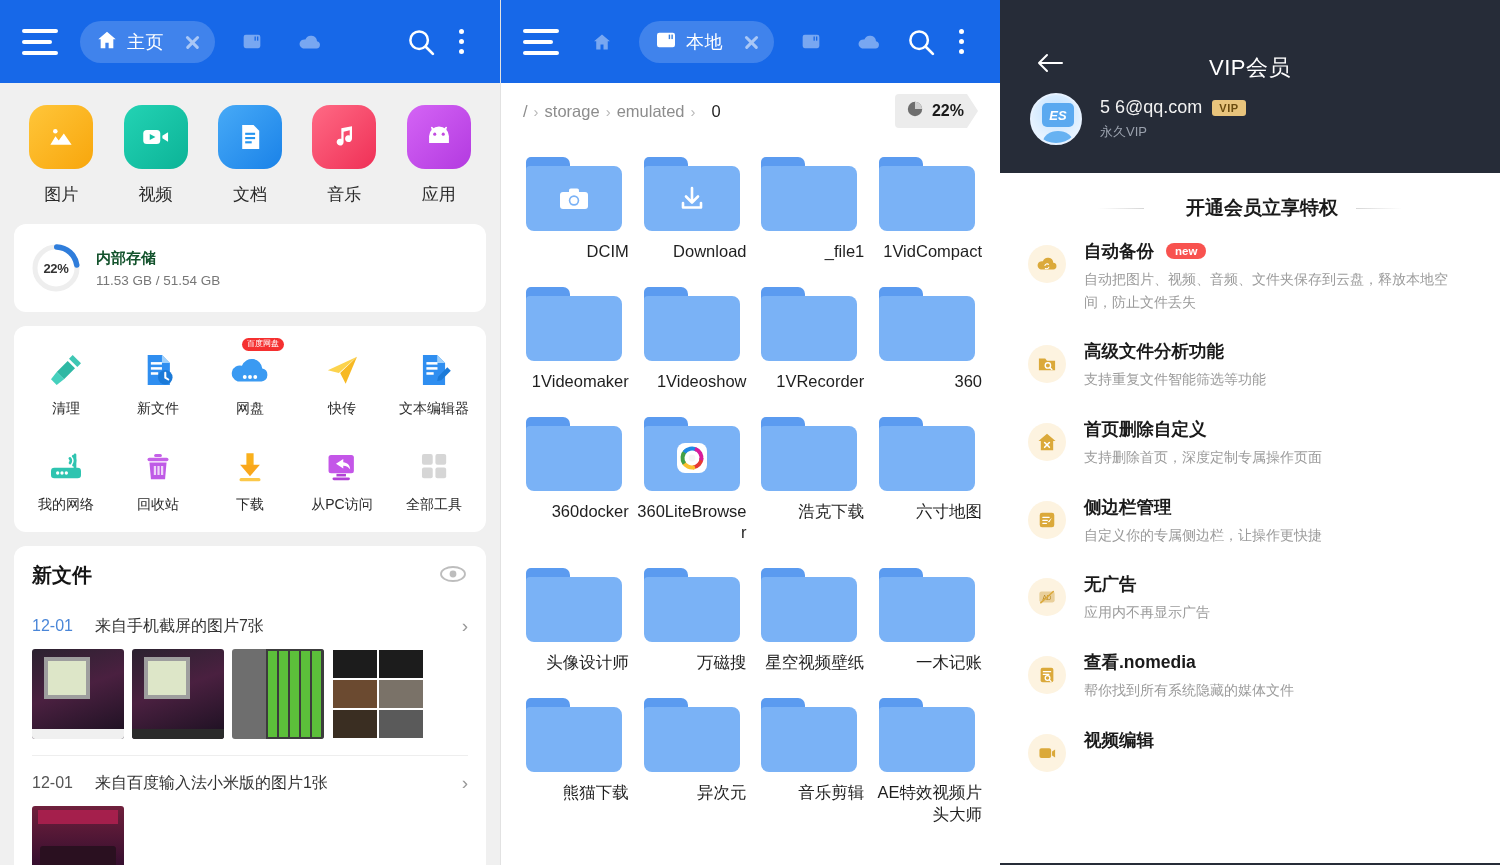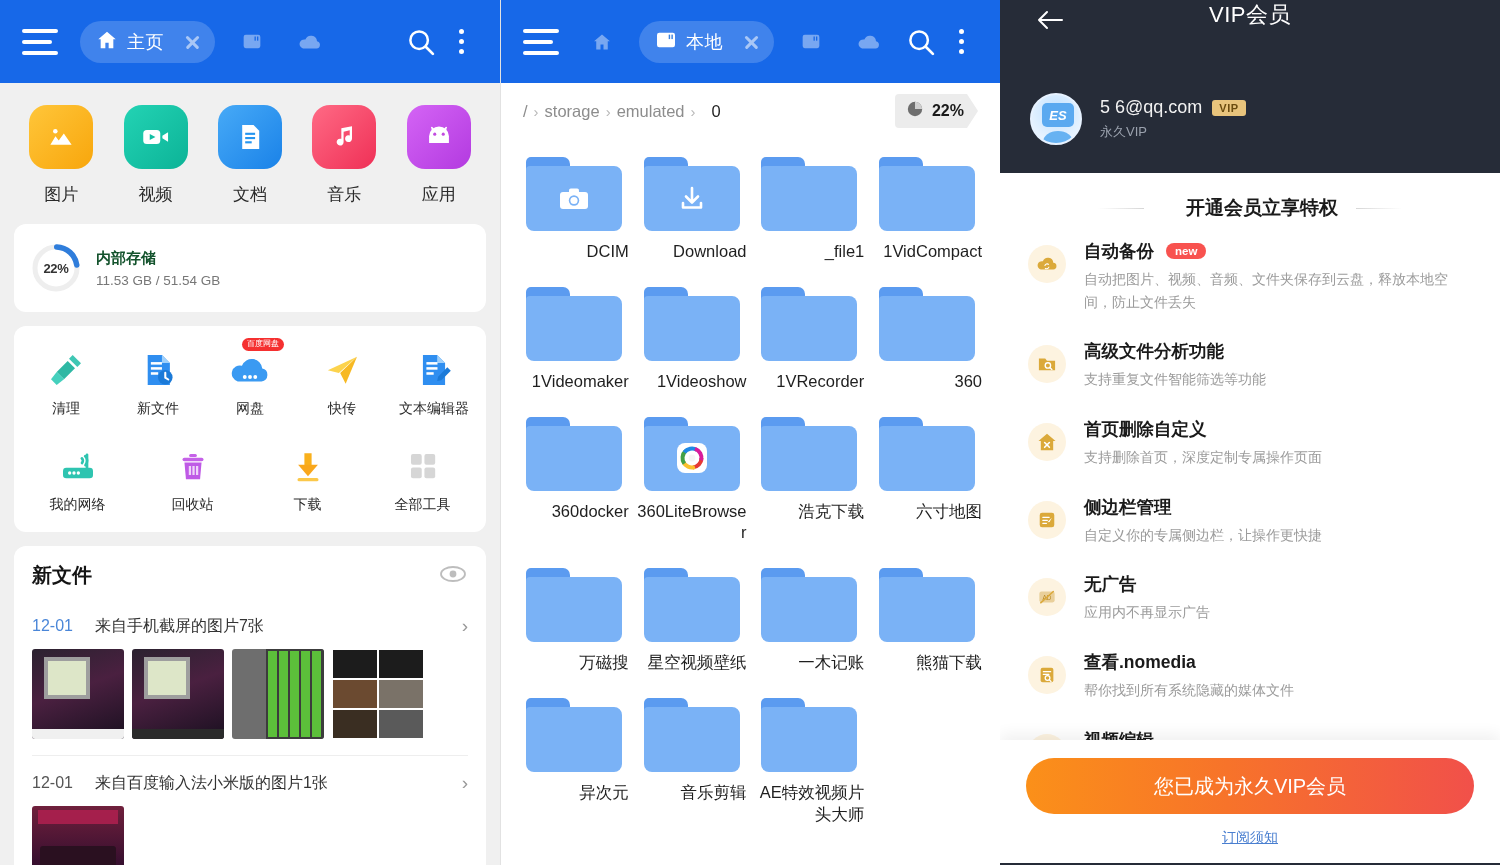--- a/index.html
+++ b/index.html
@@ -113,21 +113,21 @@
     background:#5b9bf0; border-radius: 5px 7px 0 0;
   }
   .folder .body {
     position:absolute; left:0; top:9px; width: 96px; height: 65px;
     background:#7ab2f6; border-radius: 4px 8px 8px 8px;
   }
   .folder .glyph { position:absolute; left:0; top:9px; width:96px; height:65px;
     display:flex; align-items:center; justify-content:center; }
 
   
-  .vip-top { height: 83px; display:flex; align-items:flex-start; padding: 0 30px; }
+  .vip-top { height: 83px; display:flex; align-items:flex-end; padding: 0 30px; }
   .vip-back { width: 40px; height: 40px; display:flex; align-items:center; justify-content:center; }
   .vip-title { flex:1; text-align:center; color:#fff; font-size: 22px; margin-right: 40px; letter-spacing: .5px;}
   .vip-user { display:flex; align-items:center; gap: 18px; padding: 10px 30px 28px; }
   .avatar { width: 52px; height: 52px; border-radius:50%; flex:none; position: relative;
             background: radial-gradient(circle at 50% 35%, #bfe0ff 0%, #e9f4ff 75%); overflow:hidden;
             border: 2px solid #e7f2ff;}
   .avatar .es { position:absolute; left: 10px; top: 8px; width: 32px; height: 24px; border-radius:5px;
                 background:#5aa9f0; display:flex; align-items:center; justify-content:center;
                 color:#fff; font-size: 13px; font-weight:bold; font-style: italic; }
   .avatar .bust { position:absolute; left:11px; bottom:-10px; width:30px; height:22px; border-radius:50% 50% 0 0;
@@ -371,20 +371,31 @@
             <svg width="36" height="36" viewBox="0 0 24 24">
                 <rect x="9.6" y="3.5" width="4.8" height="8.5" fill="#f9b01c"></rect>
                 <path fill="#f9a71c" d="M5.4 11.2h13.2L12 18.8z"></path>
                 <rect x="5" y="20" width="14" height="2.2" rx="1.1" fill="#fbc84a"></rect>
               </svg>
           </div>
           <div class="nm">下载</div>
         </div>
         <div class="tool">
           <div class="ic">
+            <svg width="38" height="38" viewBox="0 0 24 24">
+                <rect x="3.5" y="5" width="16" height="11.6" rx="1.6" fill="#c456e8"></rect>
+                <rect x="8.5" y="17" width="6" height="1.6" fill="#b241d6"></rect>
+                <rect x="6" y="19.2" width="11" height="1.8" rx=".9" fill="#b241d6"></rect>
+                <path fill="#fff" d="M12.8 7.6L8.2 10.6l4.6 3v-1.8c2 0 3.4.8 4.4 2.4-.2-2.8-1.9-4.4-4.4-4.6z"></path>
+              </svg>
+          </div>
+          <div class="nm">从PC访问</div>
+        </div>
+        <div class="tool">
+          <div class="ic">
             <svg width="34" height="34" viewBox="0 0 24 24">
                 <rect x="3.5" y="3.5" width="7.6" height="7.6" rx="1.4" fill="#d6d6d6"></rect>
                 <rect x="13" y="3.5" width="7.6" height="7.6" rx="1.4" fill="#d6d6d6"></rect>
                 <rect x="3.5" y="13" width="7.6" height="7.6" rx="1.4" fill="#d6d6d6"></rect>
                 <rect x="13" y="13" width="7.6" height="7.6" rx="1.4" fill="#d6d6d6"></rect>
               </svg>
           </div>
           <div class="nm">全部工具</div>
         </div>
       </div>
@@ -629,20 +640,27 @@
             <div class="body"></div>
           </div>
         <div class="fname">六寸地图</div>
       </div>
 
       <div class="fitem">
         <div class="folder">
             <div class="tabtop"></div>
             <div class="body"></div>
           </div>
+        <div class="fname">头像设计师</div>
+      </div>
+      <div class="fitem">
+        <div class="folder">
+            <div class="tabtop"></div>
+            <div class="body"></div>
+          </div>
         <div class="fname">万磁搜</div>
       </div>
       <div class="fitem">
         <div class="folder">
             <div class="tabtop"></div>
             <div class="body"></div>
           </div>
         <div class="fname">星空视频壁纸</div>
       </div>
       <div class="fitem">
@@ -822,21 +840,15 @@
               </svg>
           </div>
           <div>
             <div class="bt">
                 <span class="h">视频编辑</span>
               </div>
           </div>
         </div>
       </div>
 
-      <div class="vip-footer">
-        <button class="vip-btn">您已成为永久VIP会员</button>
-        <div class="vip-note">
-          <a href="#">订阅须知</a>
-        </div>
-      </div>
     </div>
   </div>
 </div>
 
 </body></html>

